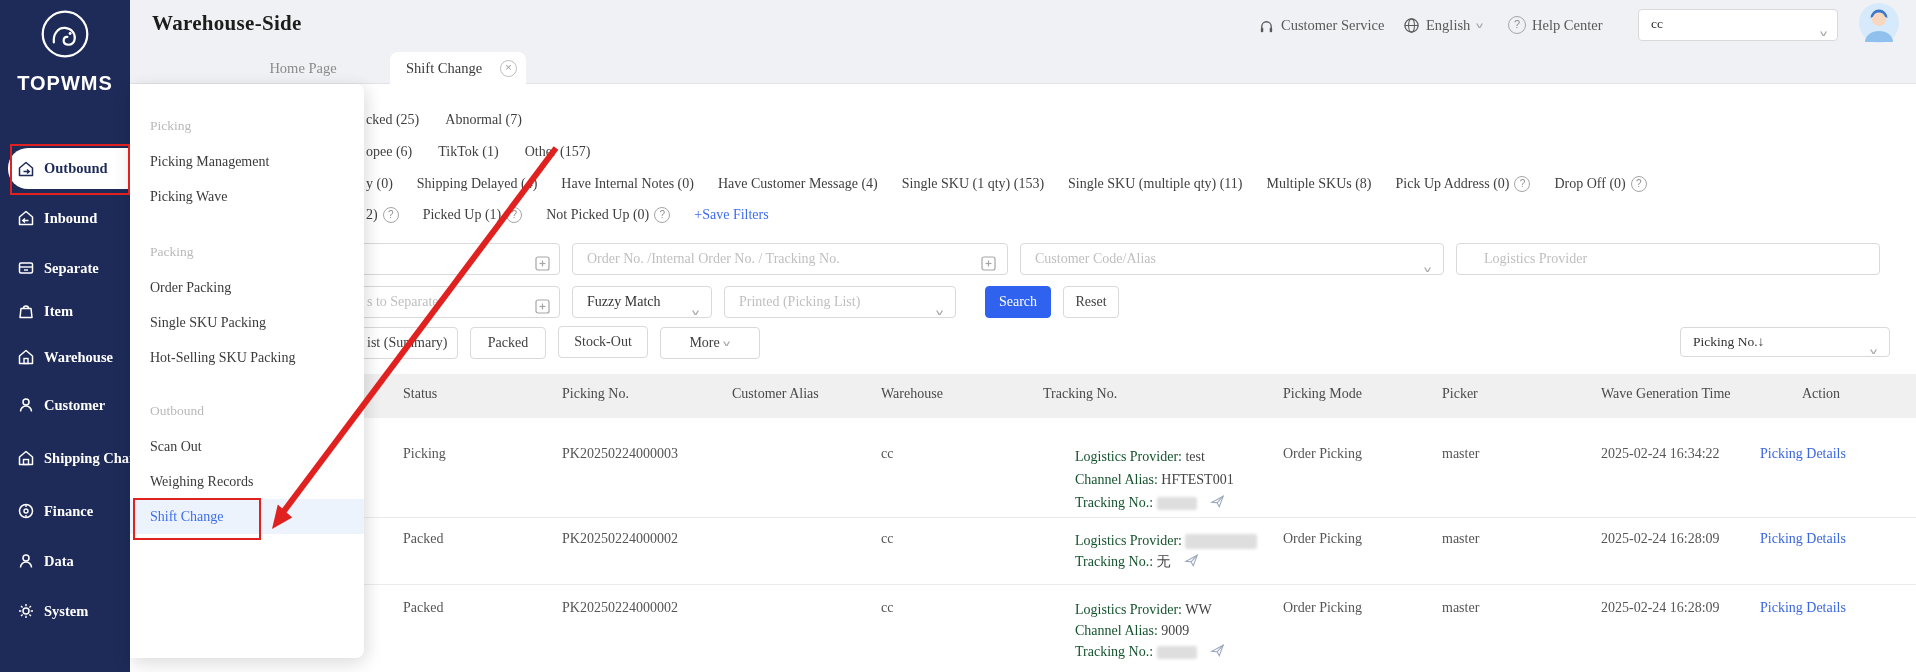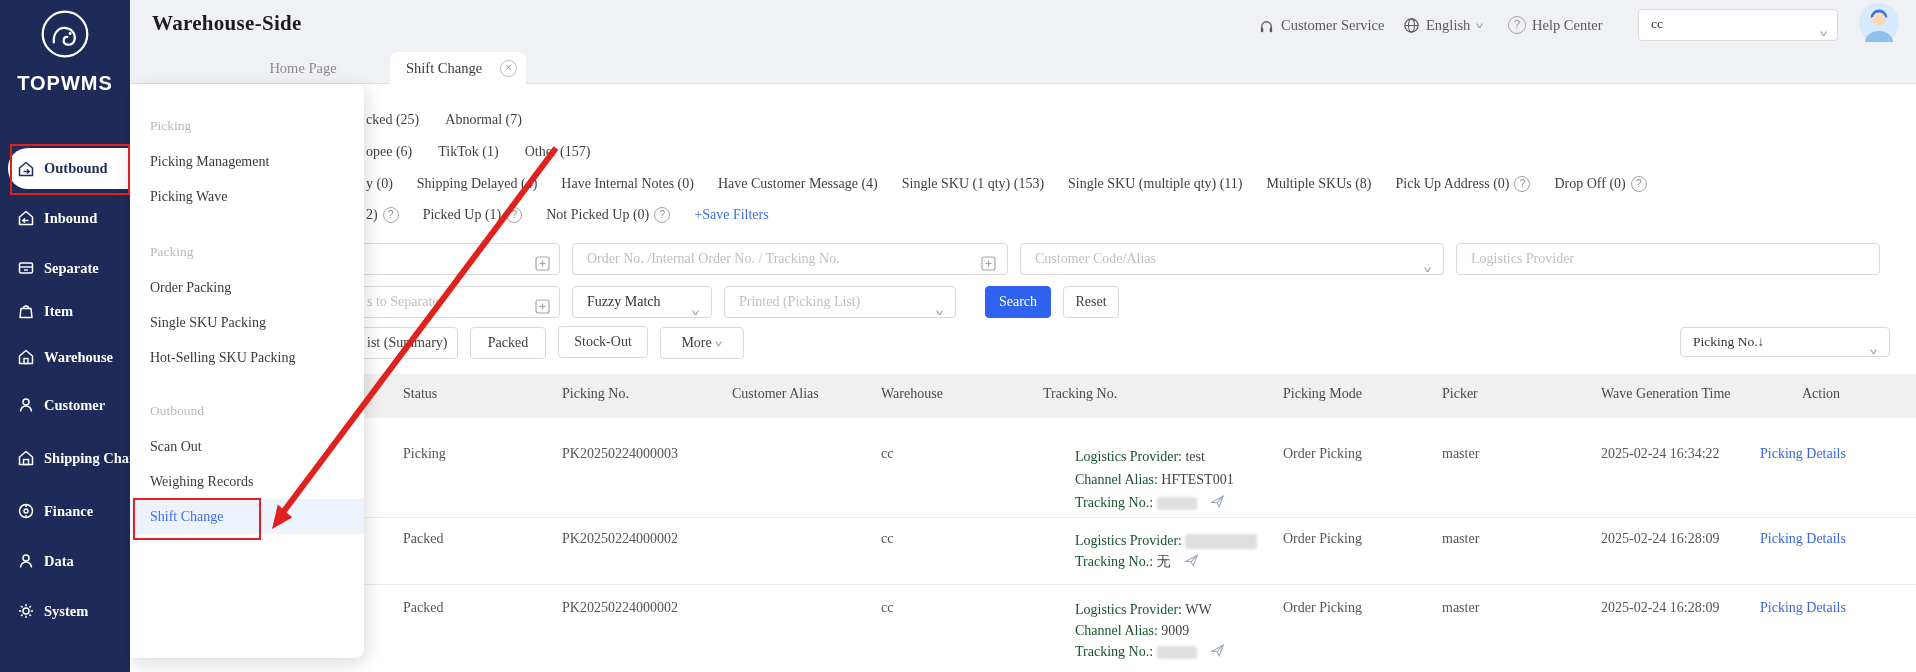--- a/index.html
+++ b/index.html
@@ -187,21 +187,21 @@
           <rect x="1" y="1" width="13" height="13" rx="2" fill="none" stroke="#a6a6a6" stroke-width="1.2"></rect>
           <line x1="7.5" y1="4.5" x2="7.5" y2="10.5" stroke="#a6a6a6" stroke-width="1.2"></line>
           <line x1="4.5" y1="7.5" x2="10.5" y2="7.5" stroke="#a6a6a6" stroke-width="1.2"></line>
         </svg>
     </span>
   </div>
   <div class="abs ibox" style="left:1020px;top:243px;width:424px;">
     <span class="ph">Customer Code/Alias</span>
     <span class="chev selchev">∨</span>
   </div>
-  <div class="abs ibox" style="left:1456px;top:243px;width:424px;">
+  <div class="abs ibox" style="left:1456px;top:243px;width:424px;padding-left:13px;">
     <span class="ph">Logistics Provider</span>
   </div>
 
   <div class="abs ibox" style="left:150px;top:286px;width:410px;">
     <span class="ph" style="position:absolute;left:216px;margin-left:0;">s to Separate</span>
     <span class="plusbox">
       <svg viewBox="0 0 15 15" width="15" height="15">
           <rect x="1" y="1" width="13" height="13" rx="2" fill="none" stroke="#a6a6a6" stroke-width="1.2"></rect>
           <line x1="7.5" y1="4.5" x2="7.5" y2="10.5" stroke="#a6a6a6" stroke-width="1.2"></line>
           <line x1="4.5" y1="7.5" x2="10.5" y2="7.5" stroke="#a6a6a6" stroke-width="1.2"></line>
@@ -217,21 +217,21 @@
     <span class="chev selchev">∨</span>
   </div>
   <div class="abs btn btn-primary" style="left:985px;top:286px;width:66px;">Search</div>
   <div class="abs btn" style="left:1063px;top:286px;width:56px;">Reset</div>
 
   <div class="abs btn" style="left:310px;top:327px;width:148px;text-align:left;">
     <span style="position:absolute;left:56px;">ist (Summary)</span>
   </div>
   <div class="abs btn" style="left:470px;top:327px;width:76px;">Packed</div>
   <div class="abs btn" style="left:558px;top:326px;width:90px;">Stock-Out</div>
-  <div class="abs btn" style="left:660px;top:327px;width:84px;">
+  <div class="abs btn" style="left:660px;top:327px;width:100px;">
     <span>More</span>
     <span class="chev">∨</span>
   </div>
   <div class="abs ibox" style="left:1680px;top:327px;width:210px;height:30px;line-height:28px;">
     <span class="val" style="margin-left:12px;font-size:13.5px;">Picking No.↓</span>
     <span class="chev selchev" style="top:10px;">∨</span>
   </div>
 
   <div class="abs thead">
     <span class="th" style="left:273px;">Status</span>

